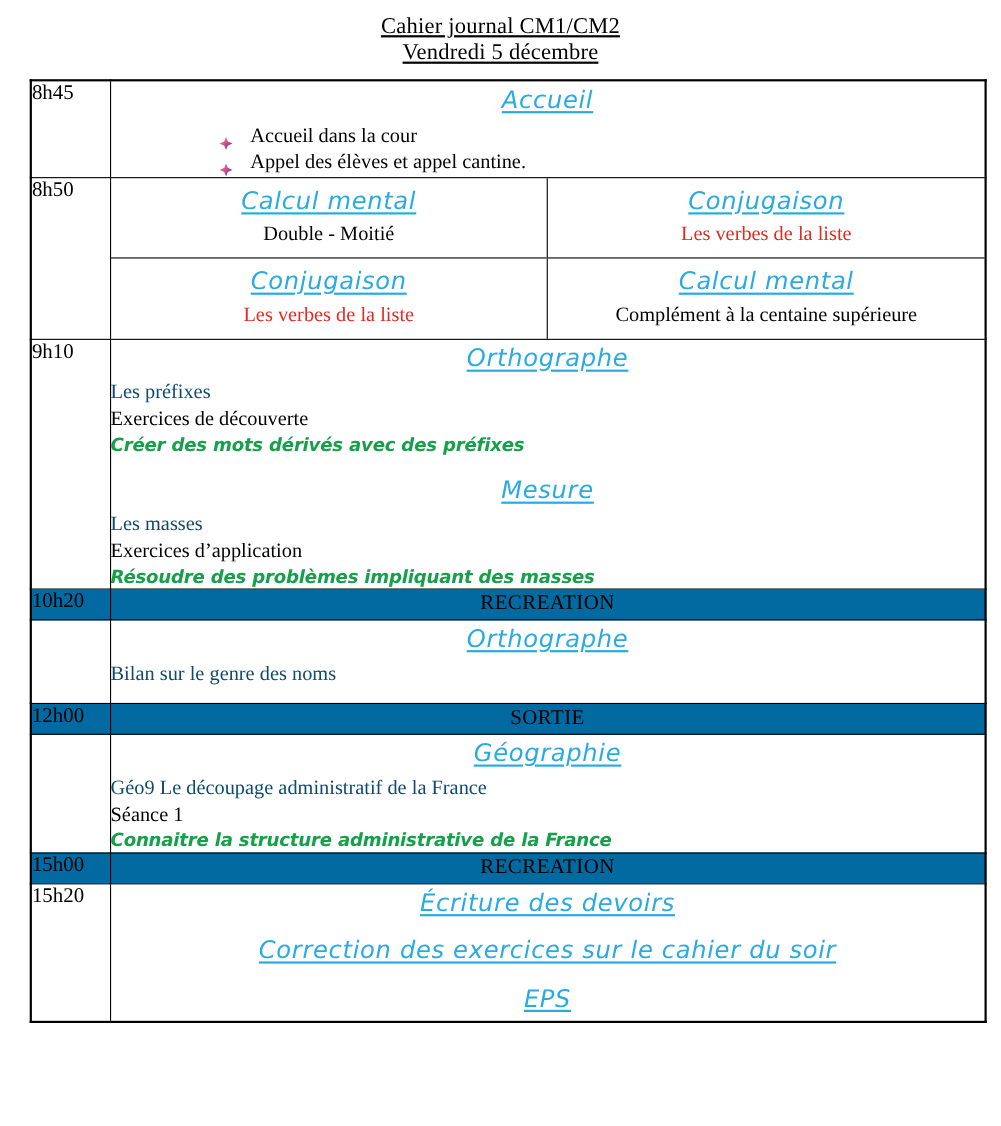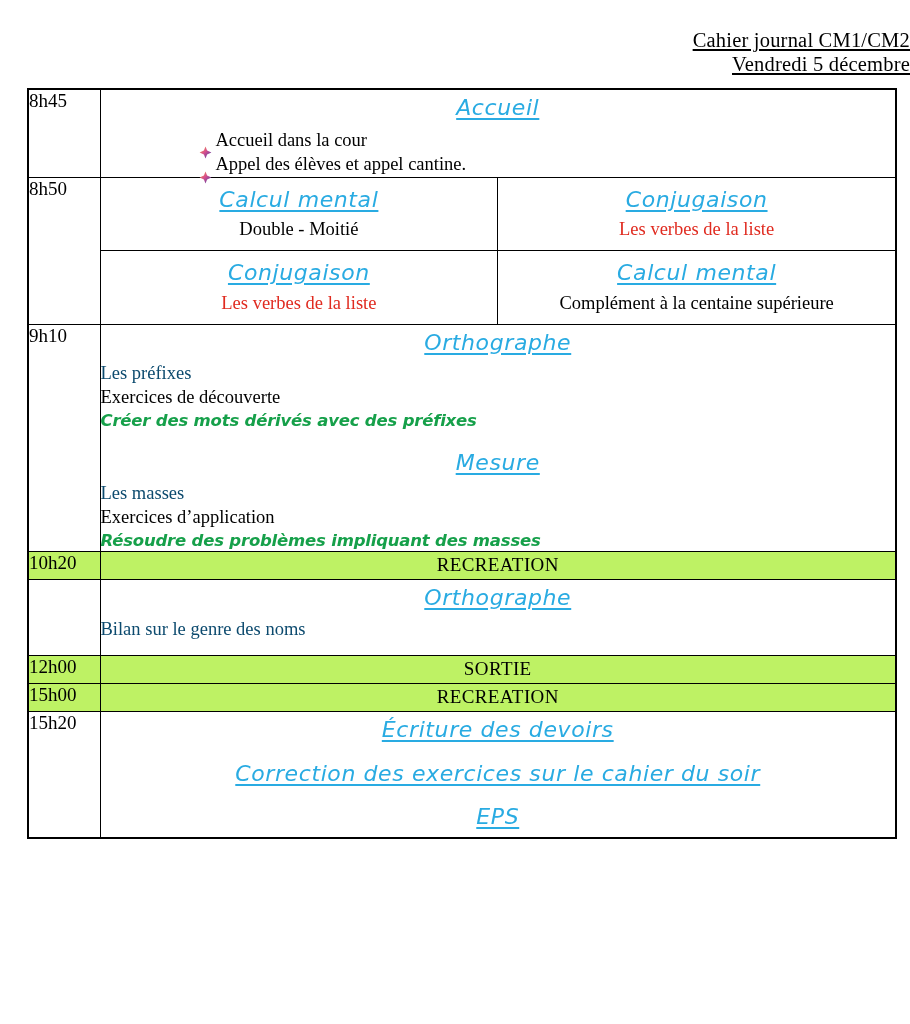--- a/index.html
+++ b/index.html
@@ -17,22 +17,22 @@
 
   .page {
     position: relative;
     width: 910px;
     height: 1024px;
     box-sizing: border-box;
   }
 
   
   .doc-title {
-    text-align: right;
-    padding-top: 28px;
+    text-align: center;
+    padding-top: 12px;
     line-height: 1.18;
   }
   .doc-title .line {
     display: block;
     font-family: "Liberation Serif", serif;
     font-size: 20.5px;
     letter-spacing: 0.2px;
     text-decoration: underline;
     text-underline-offset: 2px;
   }
@@ -60,21 +60,21 @@
     vertical-align: top;
     white-space: nowrap;
   }
 
   .body-cell {
     padding: 4px 8px 8px 8px;
   }
   .body-cell.tight { padding-bottom: 4px; }
 
   
-  .banner td { background: #bef264; }
+  .banner td { background: #0369a1; }
   .banner .banner-label {
     text-align: center;
     font-family: "Liberation Serif", serif;
     font-size: 19px;
     padding: 2px 0 3px 0;
     letter-spacing: 0.4px;
   }
 
   
   .subject {
@@ -138,22 +138,22 @@
   .bullets {
     list-style: none;
     margin: 2px 0 0 0;
     padding: 0 0 0 98px;
   }
   .bullets li {
     font-family: "Liberation Serif", serif;
     font-size: 18.5px;
     line-height: 1.32;
     display: flex;
-    align-items: flex-end;
-    gap: 4px;
+    align-items: center;
+    gap: 16px;
   }
   .bullet-icon {
     flex: 0 0 auto;
     width: 13px;
     height: 13px;
     position: relative;
     top: 2px;
     display: inline-block;
   }
 
@@ -284,20 +284,29 @@
           <div class="spacer-md"></div>
         </td>
       </tr>
 
       <tr class="banner">
         <td class="time-cell">12h00</td>
         <td class="banner-label">SORTIE</td>
       </tr>
 
 
+      <tr>
+        <td class="time-cell"></td>
+        <td class="body-cell">
+          <span class="subject">Géographie</span>
+          <span class="obj-red">Géo9 Le découpage administratif de la France</span>
+          <span class="obj-black">Séance 1</span>
+          <span class="obj-green">Connaitre la structure administrative de la France</span>
+        </td>
+      </tr>
 
       <tr class="banner">
         <td class="time-cell">15h00</td>
         <td class="banner-label">RECREATION</td>
       </tr>
 
       <tr>
         <td class="time-cell">15h20</td>
         <td class="body-cell">
           <span class="subject">Écriture des devoirs</span>

